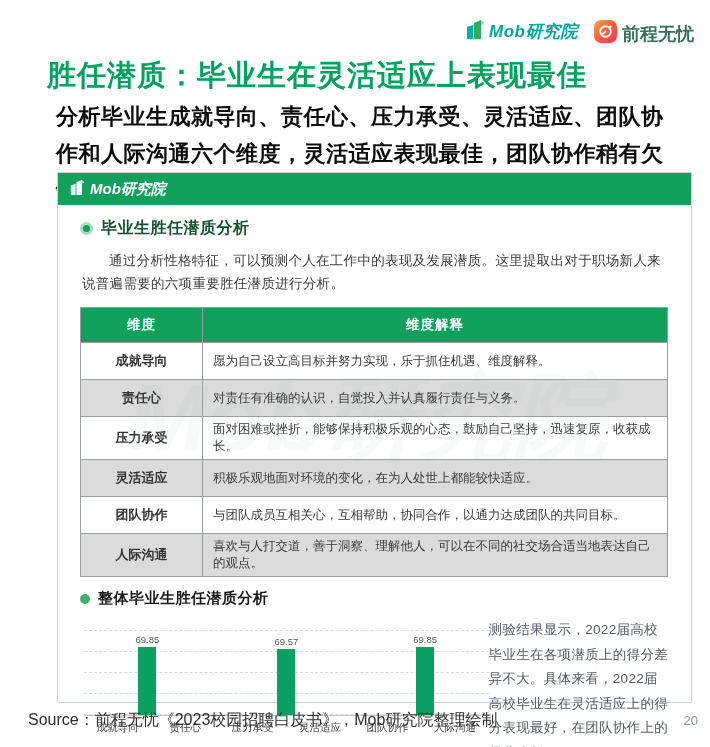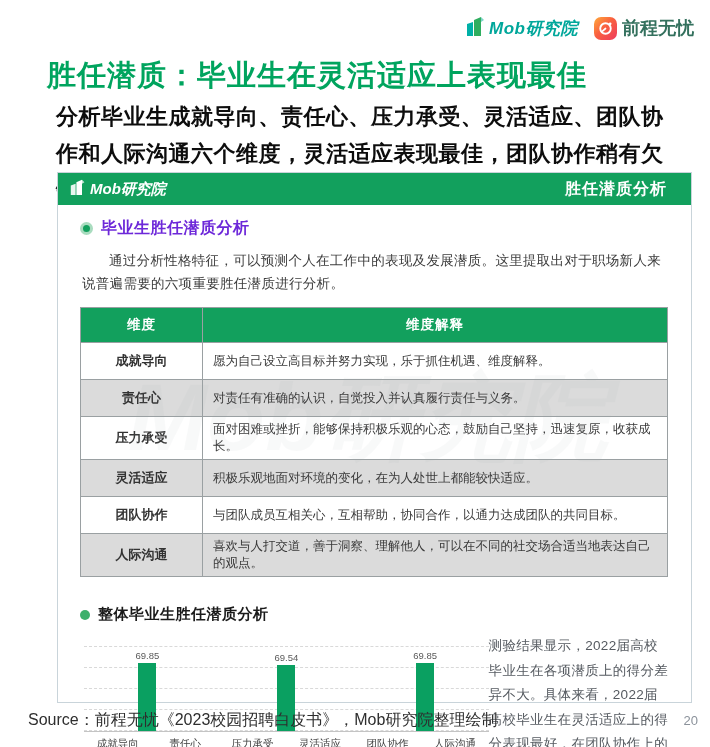--- a/index.html
+++ b/index.html
@@ -9,41 +9,41 @@
     font-family:"Liberation Sans","DejaVu Sans",sans-serif; overflow:hidden;
   }
   
   .top-logos { position:absolute; top:16px; right:16px; display:flex; align-items:center; gap:16px; }
   .mob-logo { display:flex; align-items:flex-end; gap:3px; }
   .mob-logo-text { font-size:17px; font-weight:bold; font-style:italic; color:#00a79b; letter-spacing:0.5px; }
   .job-logo { display:flex; align-items:center; gap:5px; }
   .job-badge { width:23px; height:23px; border-radius:7px;
     background:linear-gradient(135deg,#ffaa3b 0%,#f9603f 45%,#ee3a5e 100%);
     display:flex; align-items:center; justify-content:center; }
-  .job-logo-text { font-size:18px; font-weight:bold; color:#33705d; }
+  .job-logo-text { font-size:18px; font-weight:bold; color:#33705d;margin-top:6px; }
   
   .page-title { position:absolute; left:47px; top:56px; font-size:29px; font-weight:bold; color:#00a45e; letter-spacing:1px; }
   .page-subtitle { position:absolute; left:56px; top:98px; width:616px; font-size:22px; font-weight:bold; color:#0d0d0d; line-height:37px; letter-spacing:0.5px; }
   
   .card { position:absolute; left:57px; top:172px; width:635px; height:531px;
     background:#ffffff; border:1px solid #c9d4da; }
   .card-header { height:32px; background:#12a05d; display:flex; align-items:center; justify-content:space-between; padding:0 24px 0 12px; }
   .card-header-logo { display:flex; align-items:center; gap:4px; }
   .card-header-logo-text { color:#ffffff; font-size:15px; font-weight:bold; font-style:italic; }
   .card-header-right { color:#ffffff; font-size:16px; font-weight:bold; letter-spacing:1px; }
   .card-body { padding:9px 22px 0 22px; position:relative; }
   .watermark { position:absolute; left:10px; top:150px; width:600px; text-align:center;
     font-size:95px; font-weight:bold; font-style:italic; color:#9aa4a8; opacity:0.06;
     pointer-events:none; white-space:nowrap; z-index:5; }
   
   .section-head { display:flex; align-items:center; gap:8px; margin-top:4px; }
   .bullet-ring { width:13px; height:13px; border-radius:50%; background:#12a05d;
     border:3px solid #a9dcbf; }
   .bullet-dot { width:10px; height:10px; border-radius:50%; background:#3db06b; }
-  .section1-title { font-size:16px; font-weight:bold; color:#6d28d9; letter-spacing:0.5px; }
+  .section1-title { font-size:16px; font-weight:bold; color:#14532d; letter-spacing:0.5px; }
   .section2-title { font-size:15px; font-weight:bold; color:#1a1a1a; letter-spacing:0.5px; }
   .intro-para { margin:10px 2px 12px 2px; font-size:13.5px; color:#3c3c3c; line-height:23px; text-indent:2em; letter-spacing:0.3px; }
   
   table.dim-table { width:588px; border-collapse:collapse; table-layout:fixed; position:relative; z-index:2; }
   table.dim-table th, table.dim-table td { border:1px solid #9aa0a2; }
   table.dim-table th { background:#12a05d; color:#ffffff; font-size:13.5px; font-weight:bold; height:35px; letter-spacing:1px; }
   table.dim-table td { font-size:12.5px; color:#3a3a3a; height:37px; }
   table.dim-table td.dim-name { text-align:center; font-weight:bold; color:#333333; width:122px; font-size:13px; }
   table.dim-table td.dim-desc { padding:4px 10px; line-height:17px; }
   table.dim-table tr.row-alt td { background:#dbdbdb; }
@@ -98,21 +98,20 @@
     <div class="card-header-logo">
       <span>
         <svg width="16" height="16" viewBox="0 0 20 20">
           <polygon points="1,8 7,6 7,20 1,20" fill="#ffffff" opacity="0.9"></polygon>
           <polygon points="8,4 15,1 15,20 8,20" fill="#ffffff"></polygon>
           <polygon points="15,1 18,4 15,6" fill="#ffffff" opacity="0.75"></polygon>
         </svg>
       </span>
       <span class="card-header-logo-text">Mob研究院</span>
     </div>
-    <span class="card-header-right">胜任潜质分析</span>
   </div>
 
   <div class="card-body">
     <div class="watermark">Mob研究院</div>
 
     <div class="section-head">
       <span class="bullet-ring"></span>
       <span class="section1-title">毕业生胜任潜质分析</span>
     </div>
 
@@ -146,40 +145,40 @@
             <td class="dim-name">团队协作</td>
             <td class="dim-desc">与团队成员互相关心，互相帮助，协同合作，以通力达成团队的共同目标。</td>
           </tr>
           <tr class="row-alt">
             <td class="dim-name">人际沟通</td>
             <td class="dim-desc">喜欢与人打交道，善于洞察、理解他人，可以在不同的社交场合适当地表达自己的观点。</td>
           </tr>
         </tbody>
     </table>
 
-    <div class="section-head" style="margin-top:28px;">
+    <div class="section-head" style="margin-top:12px;">
       <span class="bullet-dot"></span>
       <span class="section2-title">整体毕业生胜任潜质分析</span>
     </div>
 
     <div class="bottom-flex">
       <div class="chart-wrap">
         <div class="chart-plot" id="chart-plot">
             <div class="gridline" style="top: 84px;"></div>
             <div class="gridline" style="top: 63px;"></div>
             <div class="gridline" style="top: 42px;"></div>
             <div class="gridline" style="top: 21px;"></div>
             <div class="gridline" style="top: 0px;"></div>
           <div class="bars" id="chart-bars">
               <div class="bar-slot">
                 <div class="bar-value">69.85</div>
                 <div class="bar-rect" style="height: 68px; background: rgb(10, 160, 97);"></div>
               </div>
               <div class="bar-slot">
-                <div class="bar-value">69.54</div>
+                <div class="bar-value">69.57</div>
                 <div class="bar-rect" style="height: 66px; background: rgb(10, 160, 97);"></div>
               </div>
               <div class="bar-slot">
                 <div class="bar-value">69.85</div>
                 <div class="bar-rect" style="height: 68px; background: rgb(10, 160, 97);"></div>
               </div>
             </div>
         </div>
         <div class="x-labels" id="chart-xlabels">
             <div class="x-label">成就导向</div>

